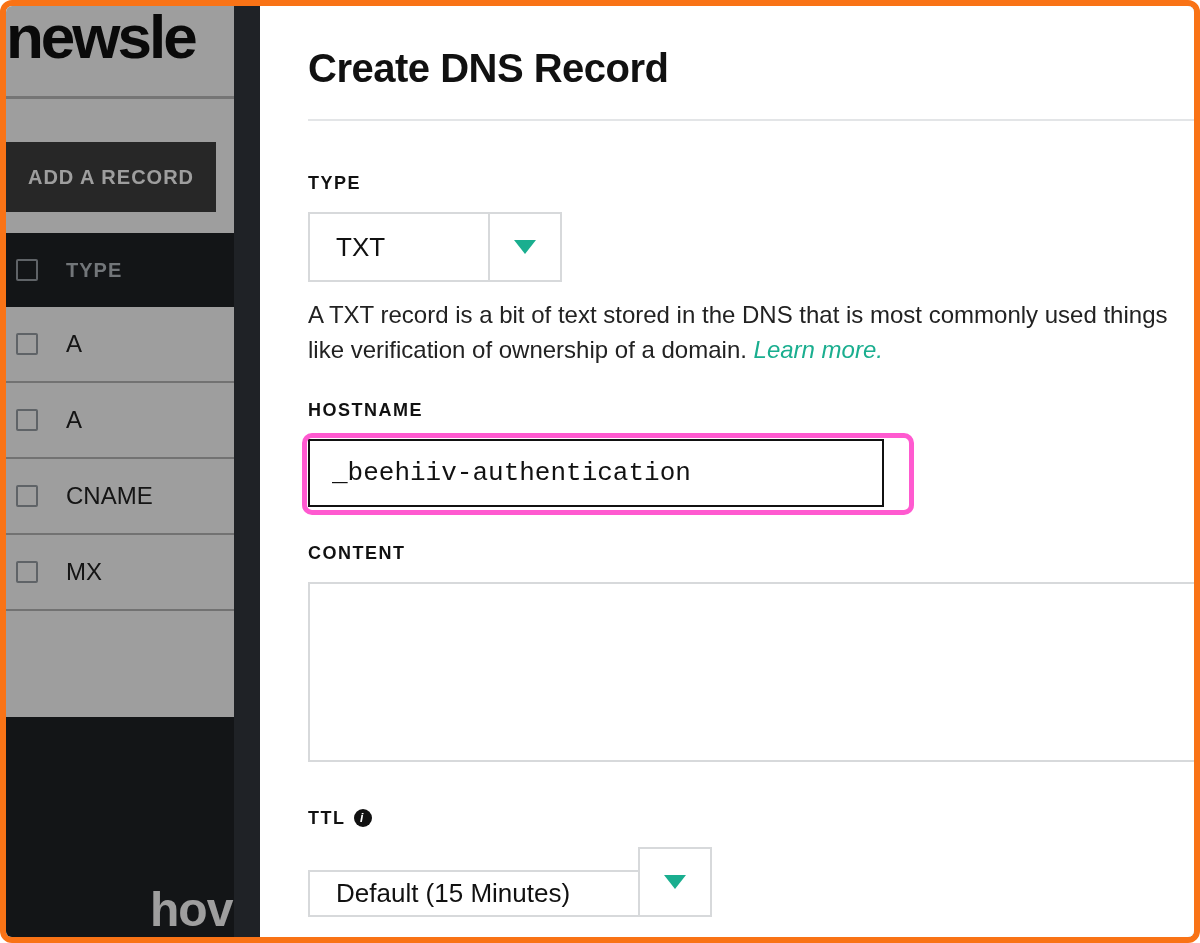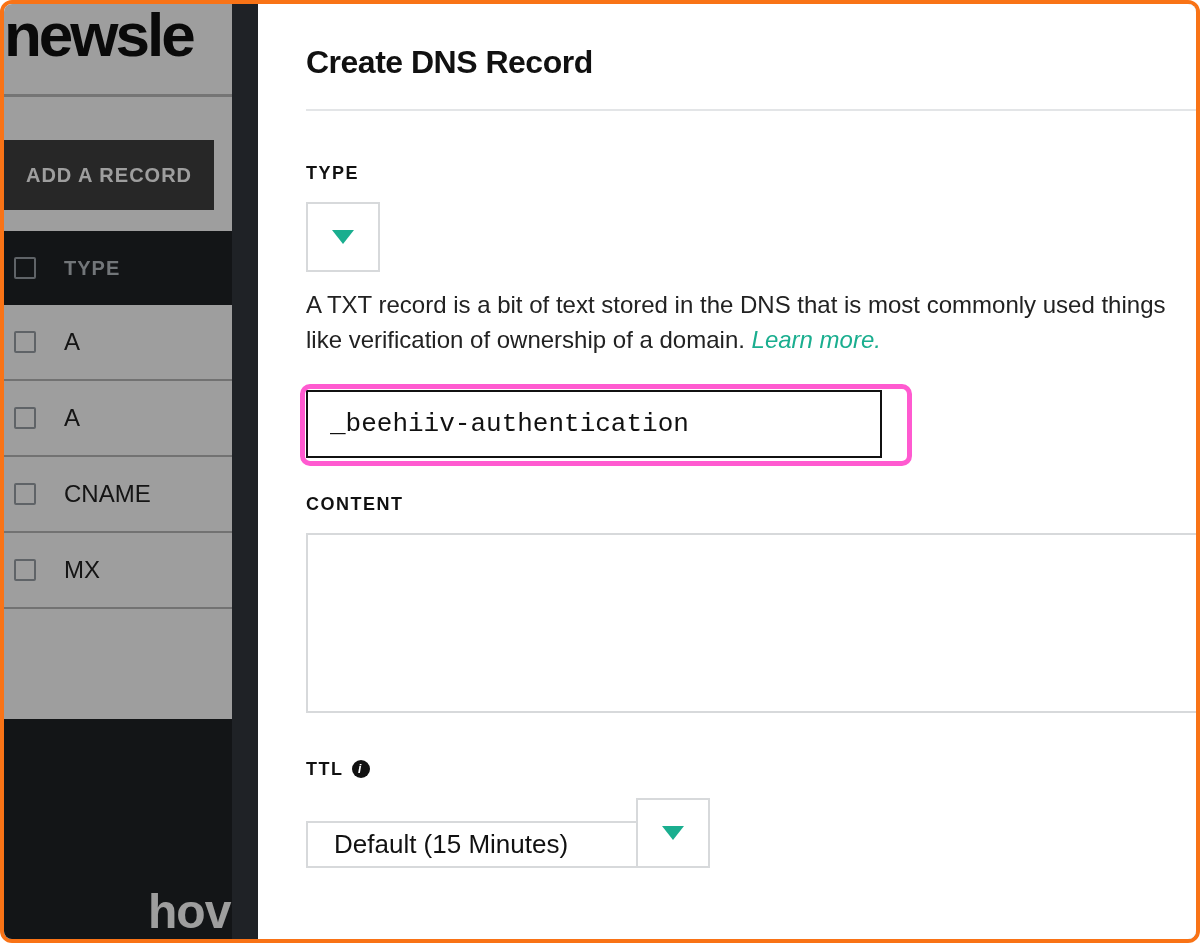--- a/index.html
+++ b/index.html
@@ -1,21 +1,21 @@
 <!DOCTYPE html>
 <html><head>
 <meta charset="utf-8">
 <style>
   * { box-sizing: border-box; margin: 0; padding: 0; }
   html, body { width: 1200px; height: 943px; overflow: hidden; font-family: -apple-system, BlinkMacSystemFont, "Segoe UI", Helvetica, Arial, sans-serif; }
   .frame {
     position: relative;
     width: 1200px;
     height: 943px;
-    border: 4px solid #f97316;
+    border: 6px solid #f97316;
     border-radius: 12px;
     overflow: hidden;
     background: #fff;
   }
 
   
   .backdrop {
     position: absolute;
     inset: 0;
     background: #fff;
@@ -143,21 +143,21 @@
     top: 0;
     left: 254px;
     right: 0;
     height: 100%;
     background: #fff;
     padding: 40px 0 0 48px;
     z-index: 6;
     overflow: hidden;
   }
   .panel h1 {
-    font-size: 32px;
+    font-size: 40px;
     font-weight: 800;
     color: #111;
     letter-spacing: -0.5px;
     margin-bottom: 28px;
   }
   .rule {
     height: 2px;
     background: #e3e5e7;
     margin-bottom: 52px;
     width: 100%;
@@ -302,29 +302,31 @@
   <div class="dim-overlay"></div>
 
   <div class="seam"></div>
 
   <div class="panel">
     <h1>Create DNS Record</h1>
     <div class="rule"></div>
 
     <div class="field-label">TYPE</div>
     <div class="select-wrap">
+      <div class="select-value">TXT</div>
       <div class="select-caret">
         <div class="caret-down"></div>
       </div>
     </div>
     <div class="help-text">
       <span>A TXT record is a bit of text stored in the DNS that is most commonly used things like verification of ownership of a domain. </span><a class="learn-more">Learn more.</a>
     </div>
 
     <div class="hostname-block">
+      <div class="field-label">HOSTNAME</div>
       <div class="hostname-input-wrap">
         <div class="highlight-ring"></div>
         <input class="hostname-input" type="text" value="_beehiiv-authentication" style="">
       </div>
     </div>
 
     <div class="content-block">
       <div class="field-label">CONTENT</div>
       <textarea class="content-textarea" style=""></textarea>
     </div>

